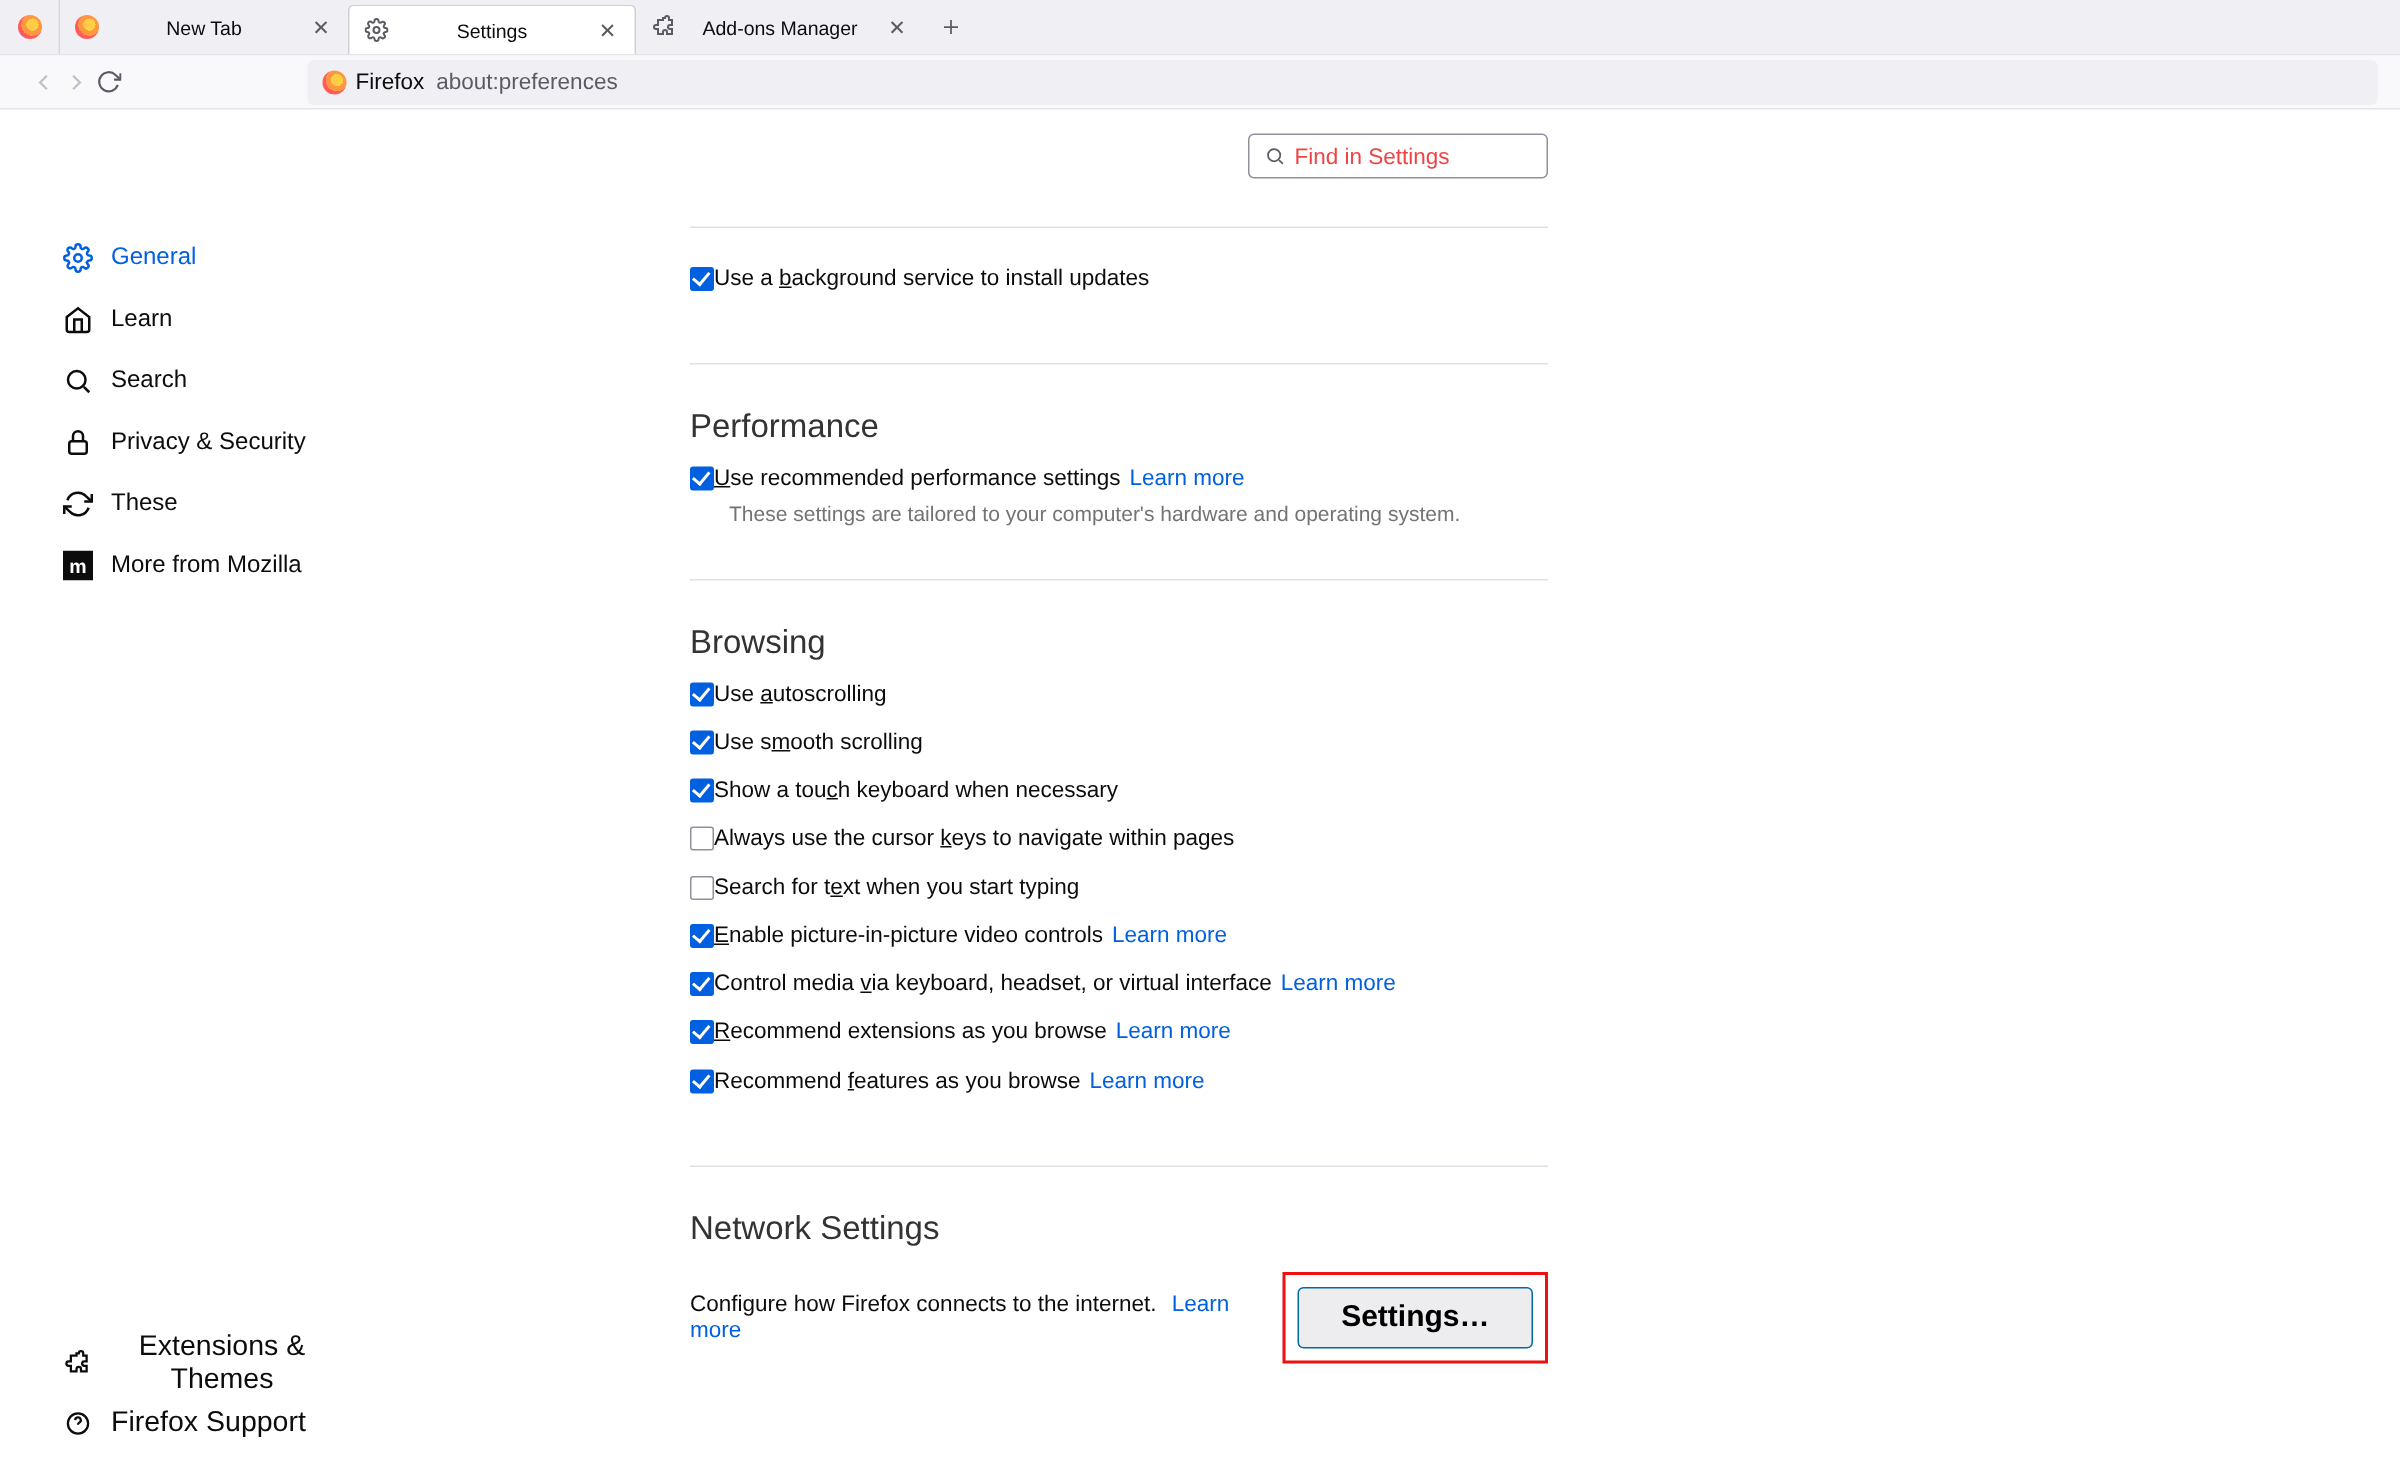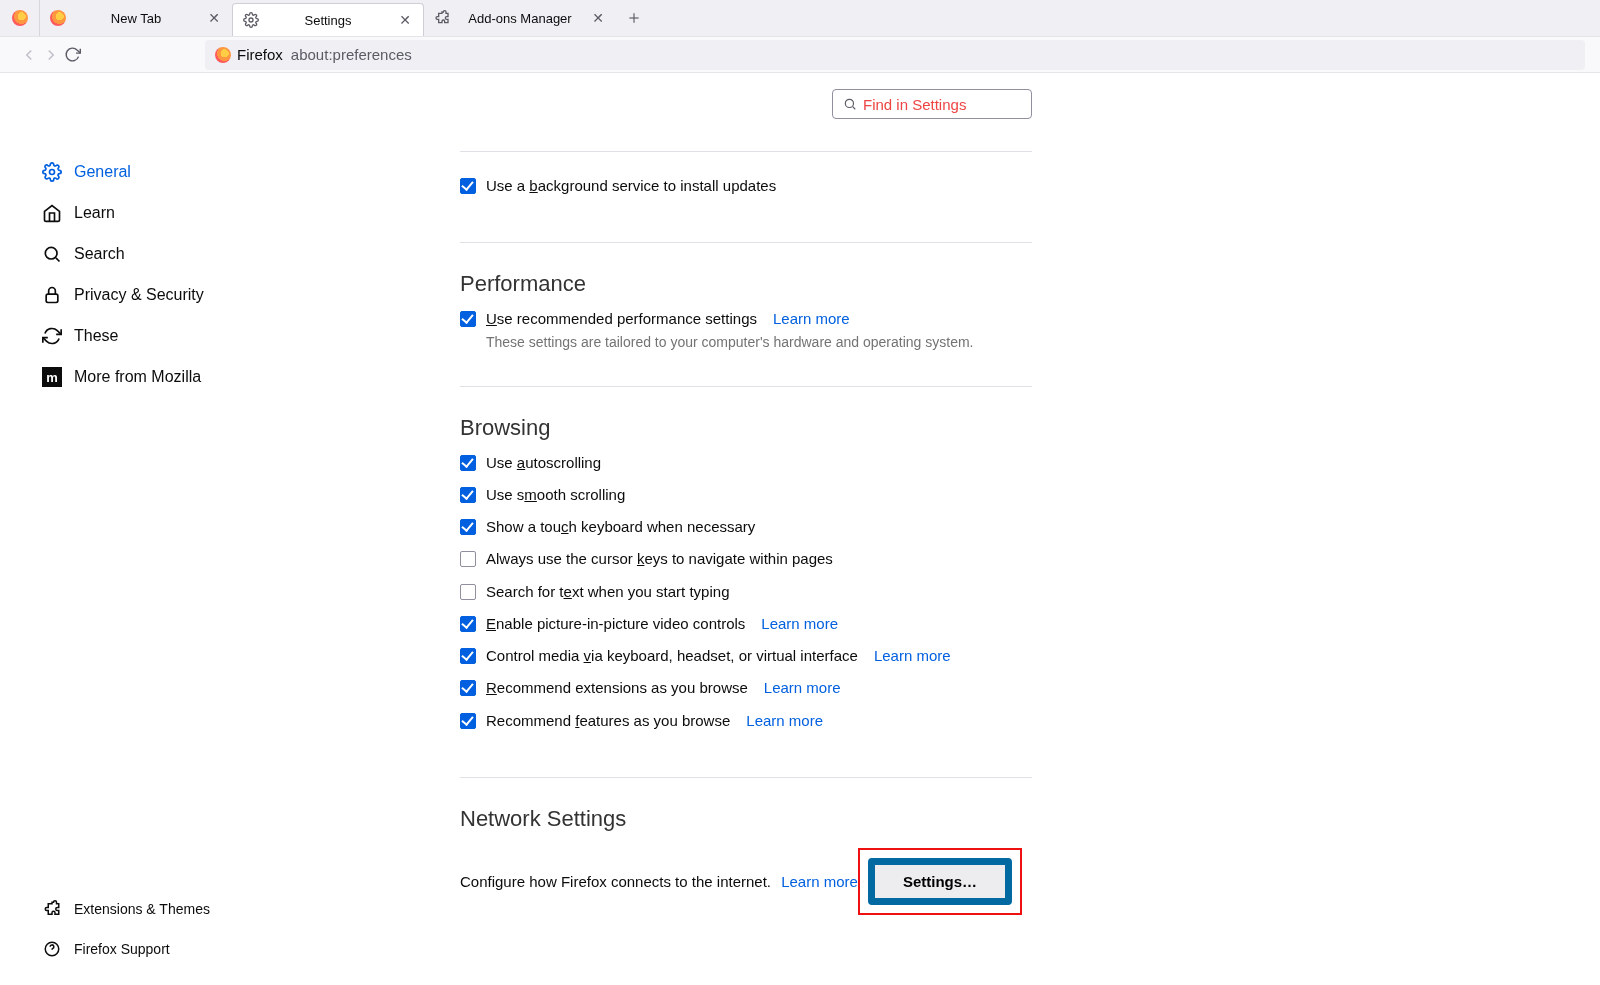--- a/index.html
+++ b/index.html
@@ -26,42 +26,42 @@
 
   
   .content { display:flex; height:calc(985px - 37px - 36px); }
   .sidebar { width:230px; padding:78px 10px 10px 36px; display:flex; flex-direction:column; gap:0; position:relative; }
   .nav-list { display:flex; flex-direction:column; gap:0; }
   .nav-item { display:flex; align-items:center; gap:12px; height:41px; padding:0 6px; border-radius:4px; cursor:pointer; font-size:16px; color:#0c0c0d; }
   .nav-item.active { color:#0060df; }
   .nav-item.active .nav-icon svg { stroke:#0060df; fill:none; }
   .nav-icon { width:20px; height:20px; display:flex; align-items:center; justify-content:center; }
   .sidebar-footer { position:absolute; bottom:20px; left:36px; display:flex; flex-direction:column; gap:8px; }
-  .sidebar-footer .nav-item { height:32px; font-size:14px; }
+  .sidebar-footer .nav-item { height:32px; font-size:19px;text-align:center; }
 
   .main { flex:1; padding:16px 0 20px 0; overflow:hidden; position:relative; }
   .search-wrap { display:flex; justify-content:flex-start; padding-left:602px; }
   .find-box { width:200px; height:30px; border:1px solid #8f8f9d; border-radius:4px; display:flex; align-items:center; gap:6px; padding:0 10px; color:#ef4444; font-size:15px; }
   .settings-body { width:572px; margin-left:230px; margin-top:24px; display:flex; flex-direction:column; }
 
   .section-divider-top { border-top:1px solid #e0e0e6; height:0; margin-bottom:0; margin-top:8px; }
-  .row { display:flex; align-items:flex-start; gap:10px; padding:6px 0; font-size:15px; line-height:1.35; }
+  .row { display:flex; align-items:flex-start; padding:6px 0; font-size:15px; line-height:1.35; }
   .row label { cursor:default; }
   .cbx { width:16px; height:16px; border:1px solid #8f8f9d; border-radius:2px; flex:0 0 16px; margin-top:2px; position:relative; background:#fff; }
   .cbx.checked { background:#0060df; border-color:#0060df; }
   .cbx.checked::after { content:""; position:absolute; left:3px; top:0px; width:5px; height:9px; border:solid #fff; border-width:0 2px 2px 0; transform:rotate(40deg); }
   .section-title { font-size:22px; font-weight:500; color:#333; margin-top:28px; margin-bottom:6px; }
   .subtext { font-size:14px; color:#737373; padding-left:26px; margin-top:-2px; margin-bottom:6px; }
   .link { color:#0060df; cursor:pointer; margin-left:6px; }
   hr.sep { border:none; border-top:1px solid #e0e0e6; margin:18px 0 0 0; }
 
-  .network-row { display:flex; align-items:center; justify-content:flex-start; margin-top:10px; }
+  .network-row { display:flex; align-items:center; justify-content:space-between; margin-top:10px; }
   .network-text { font-size:15px; }
   .settings-btn-wrap { border:2px solid #e11; padding:8px; }
-  .settings-btn { background:#ededf0; border:7px solid #0369a1; border-radius:4px; padding:8px 28px; font-size:15px; font-weight:600; cursor:pointer; }
+  .settings-btn { background:#ededf0; border:1px solid #0369a1; border-radius:4px; padding:8px 28px; font-size:20px; font-weight:600; cursor:pointer; }
   u.ak { text-decoration: underline; }
 
   
   .ff-logo { width:16px; height:16px; border-radius:50%; background: radial-gradient(circle at 60% 40%, #ffce44 0 30%, #ff9640 30% 55%, #ff5b5b 55% 75%, #b833ff 75% 100%); position:relative; }
   svg { display:block; }
 </style>
 </head>
 <body>
 
 <div class="tabstrip">

